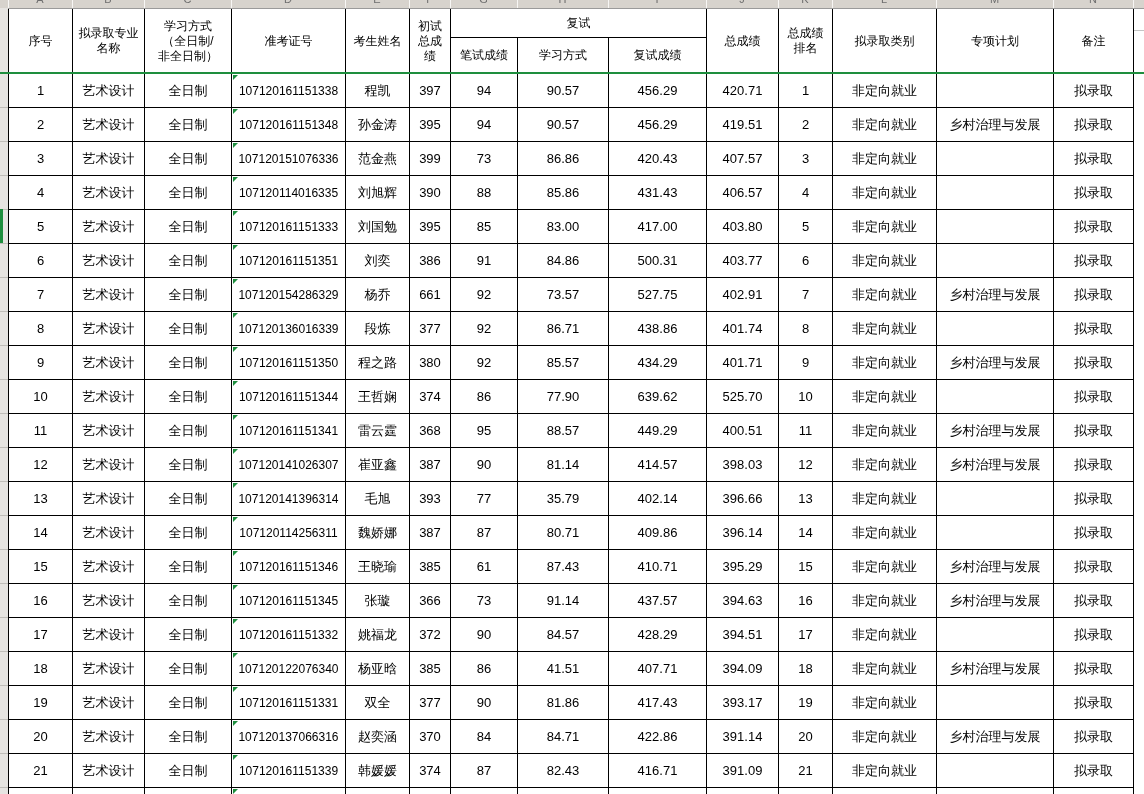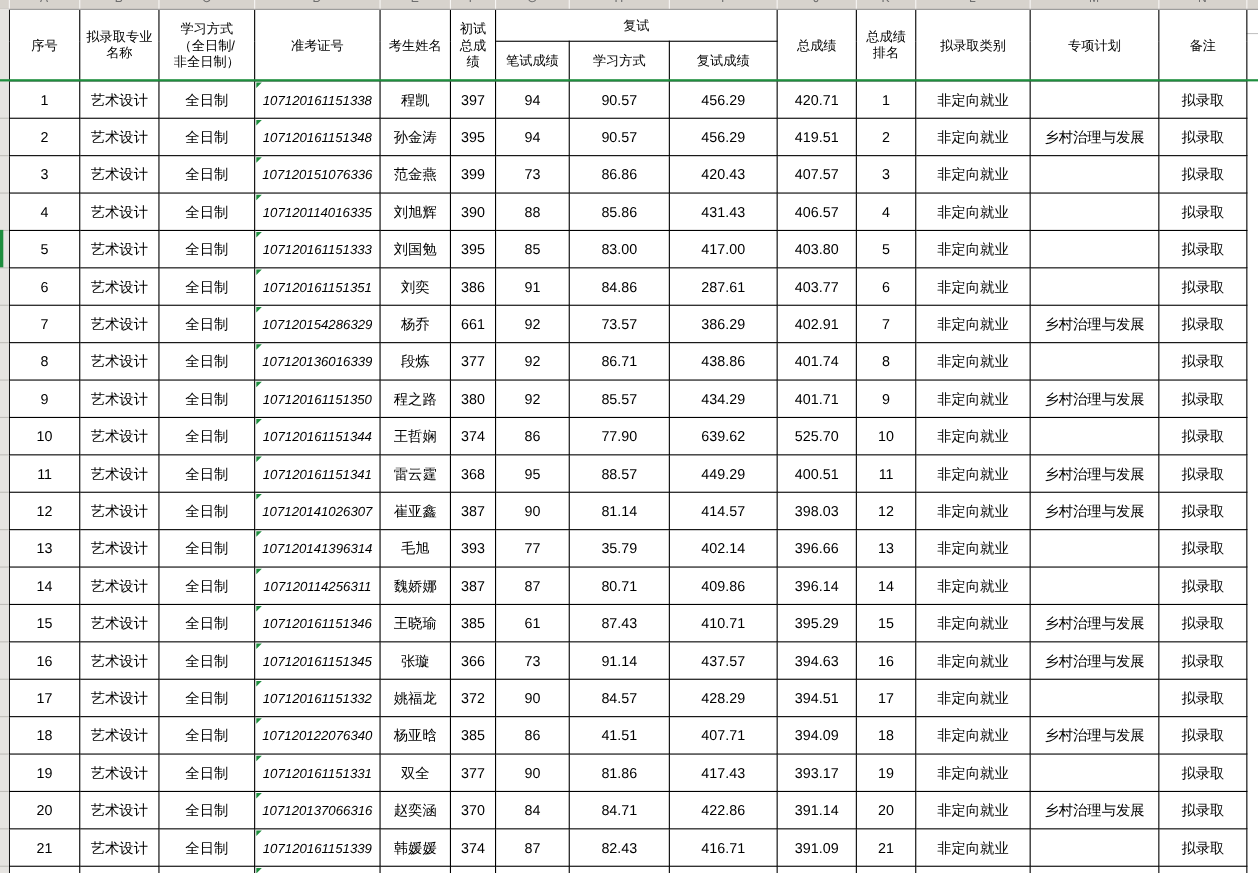--- a/index.html
+++ b/index.html
@@ -25,21 +25,21 @@
 
   table.sheet{position:absolute;left:8px;top:8px;border-collapse:collapse;table-layout:fixed;z-index:2;}
   .sheet th,.sheet td{border:1px solid #000;text-align:center;vertical-align:middle;
                       padding:0 2px;overflow:hidden;font-weight:normal;}
   .sheet th{font-size:12px;line-height:15px;white-space:pre-line;}
   .sheet td{font-size:13px;}
   tr.hrow1{height:29px;}
   tr.hrow2{height:36px;}
   tr.datarow{height:34px;}
   tr.partialrow{height:12px;}
-  td.c-ticket{font-size:12px;position:relative;font-style:italic;}
+  td.c-ticket{font-size:12px;position:relative;}
   .tri{position:absolute;left:1px;top:1px;width:0;height:0;
        border-top:5px solid #1e8e3e;border-right:5px solid transparent;}
 </style>
 </head>
 <body>
 
 <div class="stage">
 
   <div class="colstrip" id="colstrip">
       <span class="sep" style="left: 8px;"></span>
@@ -225,37 +225,37 @@
         </tr>
         <tr class="datarow">
           <td>6</td>
           <td>艺术设计</td>
           <td>全日制</td>
           <td class="c-ticket"><span class="tri"></span><span>107120161151351</span></td>
           <td>刘奕</td>
           <td>386</td>
           <td>91</td>
           <td>84.86</td>
-          <td>287.61</td>
+          <td>500.31</td>
           <td>403.77</td>
           <td>6</td>
           <td>非定向就业</td>
           <td></td>
           <td>拟录取</td>
         </tr>
         <tr class="datarow">
           <td>7</td>
           <td>艺术设计</td>
           <td>全日制</td>
           <td class="c-ticket"><span class="tri"></span><span>107120154286329</span></td>
           <td>杨乔</td>
           <td>661</td>
           <td>92</td>
           <td>73.57</td>
-          <td>386.29</td>
+          <td>527.75</td>
           <td>402.91</td>
           <td>7</td>
           <td>非定向就业</td>
           <td>乡村治理与发展</td>
           <td>拟录取</td>
         </tr>
         <tr class="datarow">
           <td>8</td>
           <td>艺术设计</td>
           <td>全日制</td>

